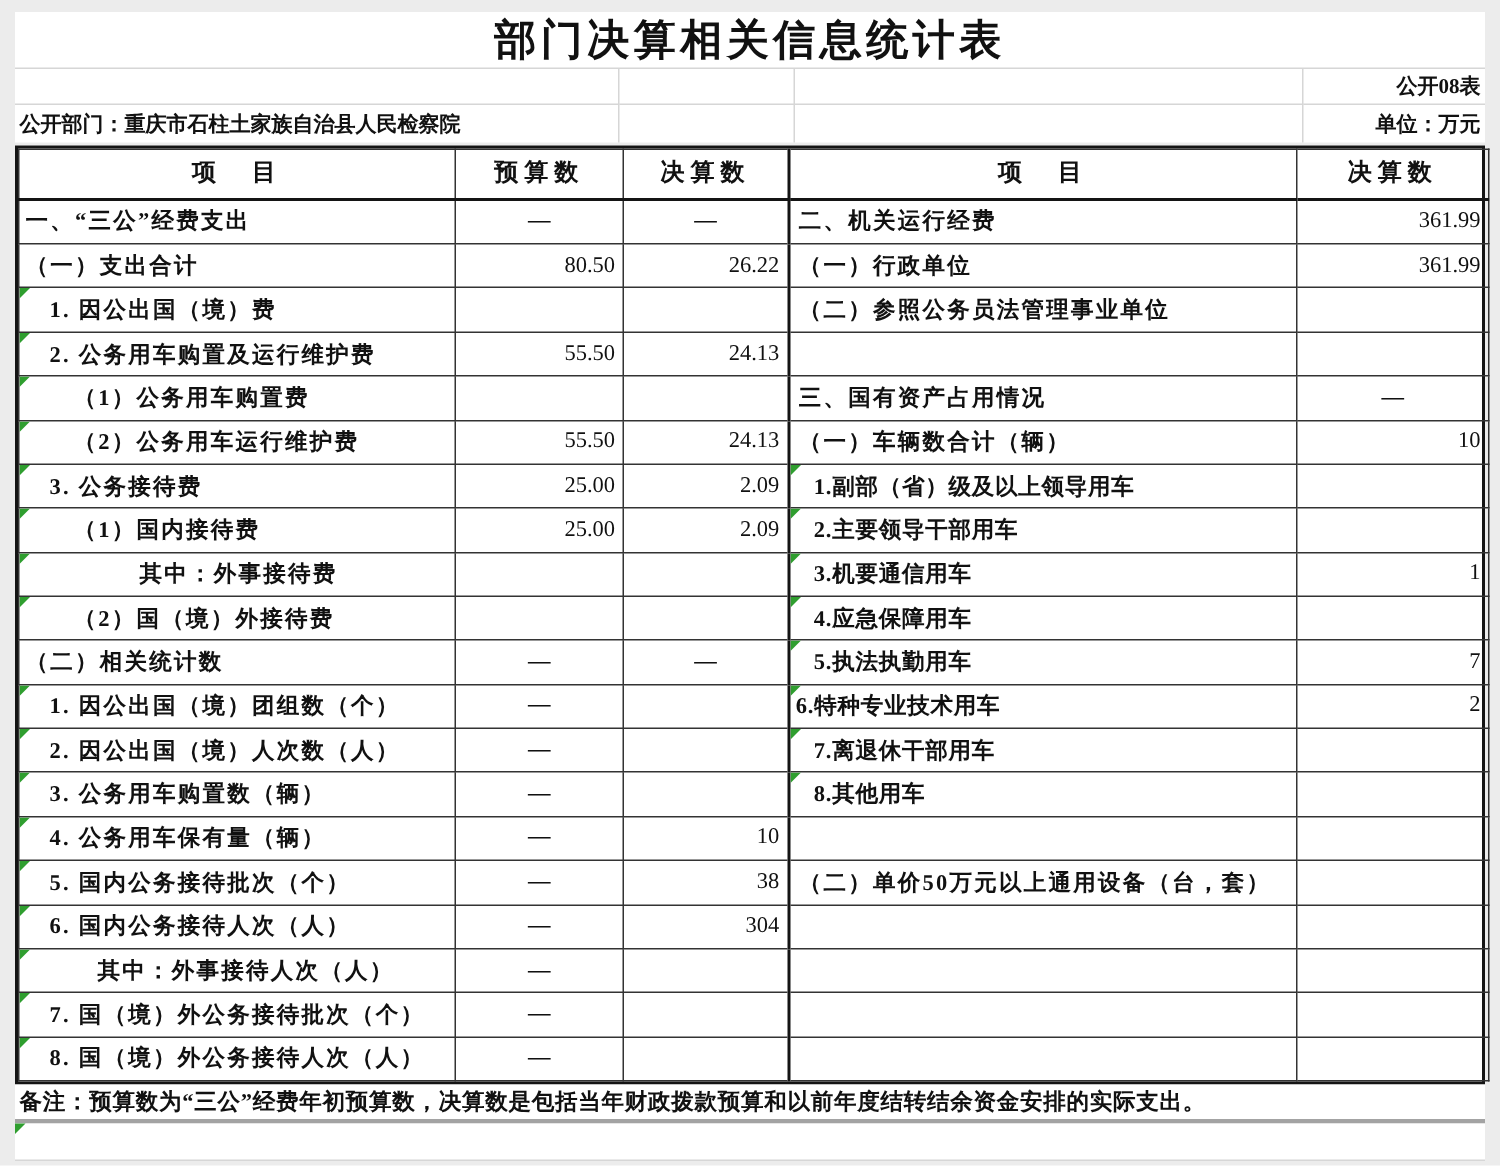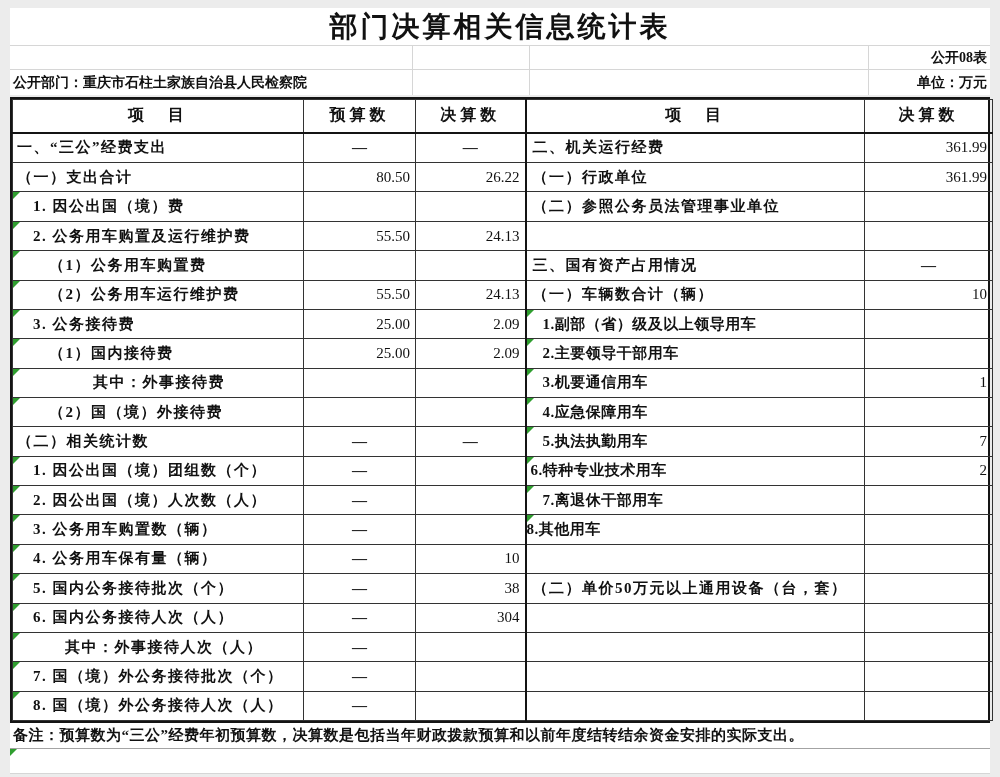--- a/index.html
+++ b/index.html
@@ -41,21 +41,21 @@
   td.lbl { font-size:15px; font-weight:bold; position:relative; letter-spacing:1.5px; }
   td.lbl.tight { letter-spacing:0.5px; }
   td.val { font-size:15px; text-align:right; padding-right:5px; }
   td.val.dash { text-align:center; padding-right:0; font-weight:bold; }
   .tri { position:absolute; top:0; left:0; width:0; height:0;
          border-top:7px solid #2f9e2f; border-right:7px solid transparent; }
 
   .note-block {
     background:#fff; height:26px; display:flex; align-items:center;
     font-size:15px; font-weight:bold; padding-left:3px;
-    border-bottom:1px solid #a3a3a3; white-space:nowrap; letter-spacing:0.5px;
+    border-bottom:3px solid #a3a3a3; white-space:nowrap; letter-spacing:0.5px;
   }
   .spacer-row { background:#fff; height:25px; position:relative; border-bottom:1px solid #d6d6d6; }
 </style>
 </head>
 <body>
 
 <div class="page">
 
   <div class="title-block">部门决算相关信息统计表</div>
 
@@ -177,21 +177,21 @@
             <td class="lbl" style="padding-left: 20px;"><span class="tri"></span>2. 因公出国（境）人次数（人）</td>
             <td class="val dash">—</td>
             <td class="val mid"></td>
             <td class="lbl tight" style="padding-left: 16px;"><span class="tri"></span>7.离退休干部用车</td>
             <td class="val"></td>
           </tr>
           <tr>
             <td class="lbl" style="padding-left: 20px;"><span class="tri"></span>3. 公务用车购置数（辆）</td>
             <td class="val dash">—</td>
             <td class="val mid"></td>
-            <td class="lbl tight" style=""><span class="tri"></span>8.其他用车</td>
+            <td class="lbl tight" style="padding-left: 16px;"><span class="tri"></span>8.其他用车</td>
             <td class="val"></td>
           </tr>
           <tr>
             <td class="lbl" style="padding-left: 20px;"><span class="tri"></span>4. 公务用车保有量（辆）</td>
             <td class="val dash">—</td>
             <td class="val mid">10</td>
             <td class="lbl" style="padding-left: 6px;"></td>
             <td class="val"></td>
           </tr>
           <tr>

